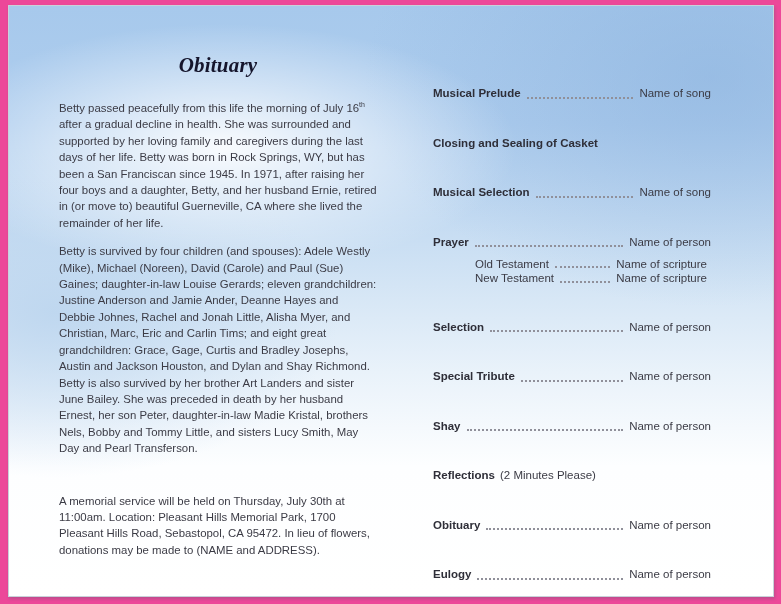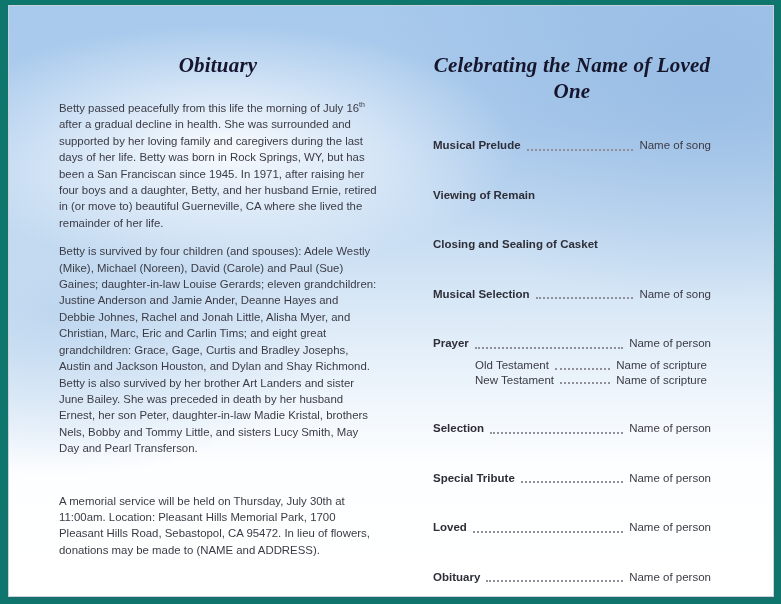--- a/index.html
+++ b/index.html
@@ -8,21 +8,21 @@
     --body_color:#3b3b45;
     --label_color:#2e2e38;
     --dot_color:#90909a;
     --border_color:#c9d2d9;
   }
   html,body{margin:0;padding:0;}
   body{
     width:781px;height:604px;background:#ffffff;overflow:hidden;
     font-family:"Liberation Sans", sans-serif;
   }
-  .canvas{position:relative;width:781px;height:604px;background:#0f766e;}
+  .canvas{position:relative;width:781px;height:604px;background:#ec4899;}
   .sheet{
     position:absolute;left:8px;top:5px;right:7px;bottom:7px;
     border:1px solid var(--border_color);
     box-shadow:1px 2px 3px rgba(70,90,110,0.28);
     background:
       radial-gradient(55% 30% at 28% 24%, rgba(255,255,255,0.92), rgba(255,255,255,0) 70%),
       radial-gradient(70% 60% at 92% 12%, rgba(134,174,219,0.50), rgba(134,174,219,0) 65%),
       radial-gradient(60% 45% at 6% 52%, rgba(186,212,238,0.85), rgba(186,212,238,0) 62%),
       linear-gradient(180deg, #a7c9ec 0%, #aecdee 20%, #cfe2f4 44%, #e9f2fa 62%, #fdfeff 78%, #ffffff 100%);
     display:flex;
@@ -77,33 +77,29 @@
     <div class="col col-left">
       <h1 class="page-title">Obituary</h1>
       <div class="body-text">
         <p class="para"><span>Betty passed peacefully from this life the morning of July 16</span><sup class="ordinal">th</sup><span> after a gradual decline in health.  She was surrounded and supported by her loving family and caregivers during the last days of her life.  Betty was born in Rock Springs, WY, but has been a San Franciscan since 1945.  In 1971, after raising her four boys and a daughter, Betty, and her husband Ernie, retired in (or move to) beautiful Guerneville, CA where she lived the remainder of her life.</span></p>
         <p class="para">Betty is survived by four children (and spouses): Adele Westly (Mike), Michael (Noreen), David (Carole) and Paul (Sue) Gaines;  daughter-in-law Louise Gerards;  eleven grandchildren: Justine Anderson and Jamie Ander, Deanne Hayes and Debbie Johnes, Rachel and Jonah Little, Alisha Myer, and Christian, Marc, Eric and Carlin Tims;  and eight great grandchildren: Grace, Gage, Curtis and Bradley Josephs, Austin and Jackson Houston, and Dylan and Shay Richmond.  Betty is also survived by her brother Art Landers and sister June Bailey.  She was preceded in death by her husband Ernest, her son Peter, daughter-in-law Madie Kristal, brothers Nels, Bobby and Tommy Little, and sisters Lucy Smith, May Day and Pearl Transferson.</p>
         <p class="para last">A memorial service will be held on Thursday, July 30th at 11:00am.  Location:  Pleasant Hills Memorial Park, 1700 Pleasant Hills Road, Sebastopol, CA 95472.  In lieu of flowers, donations may be made to (NAME and ADDRESS).</p>
       </div>
     </div>
 
     <div class="col col-right">
-      <h1 class="page-title">Celebrating the Name of Loved One</h1>
       <div class="prog">
 
         <div class="prog-row">
           <span class="plabel">Musical Prelude</span>
           <span class="leader"></span>
           <span class="pvalue">Name of song</span>
         </div>
 
 
-        <div class="prog-row">
-          <span class="plabel">Viewing of Remain</span>
-        </div>
 
         <div class="prog-row">
           <span class="plabel">Closing and Sealing of Casket</span>
         </div>
 
         <div class="prog-row">
           <span class="plabel">Musical Selection</span>
           <span class="leader"></span>
           <span class="pvalue">Name of song</span>
         </div>
@@ -133,25 +129,29 @@
           <span class="pvalue">Name of person</span>
         </div>
 
         <div class="prog-row">
           <span class="plabel">Special Tribute</span>
           <span class="leader"></span>
           <span class="pvalue">Name of person</span>
         </div>
 
         <div class="prog-row">
-          <span class="plabel">Loved</span>
+          <span class="plabel">Shay</span>
           <span class="leader"></span>
           <span class="pvalue">Name of person</span>
         </div>
 
+        <div class="prog-row">
+          <span class="plabel">Reflections</span>
+          <span class="pnote">(2 Minutes Please)</span>
+        </div>
 
         <div class="prog-row">
           <span class="plabel">Obituary</span>
           <span class="leader"></span>
           <span class="pvalue">Name of person</span>
         </div>
 
         <div class="prog-row">
           <span class="plabel">Eulogy</span>
           <span class="leader"></span>

